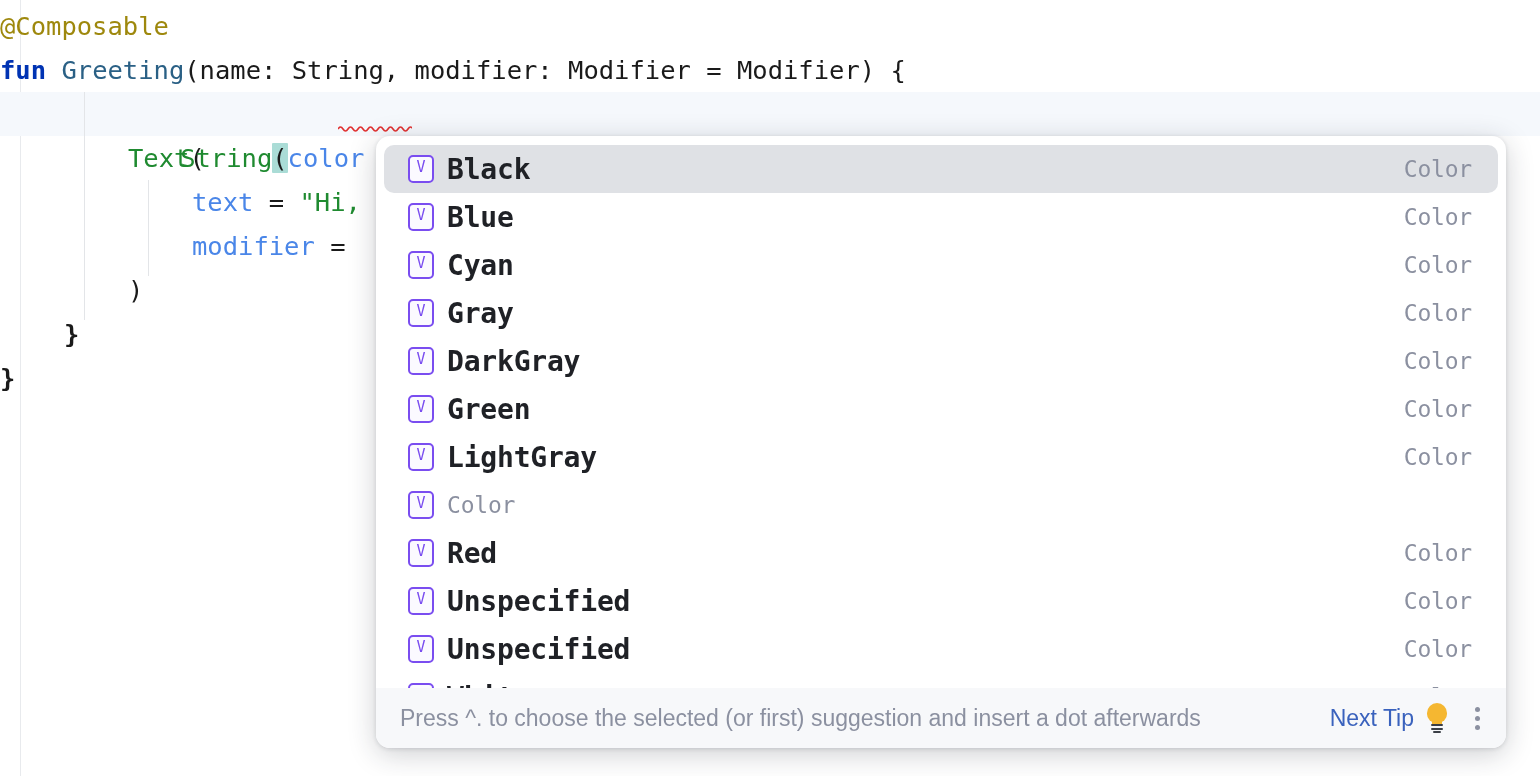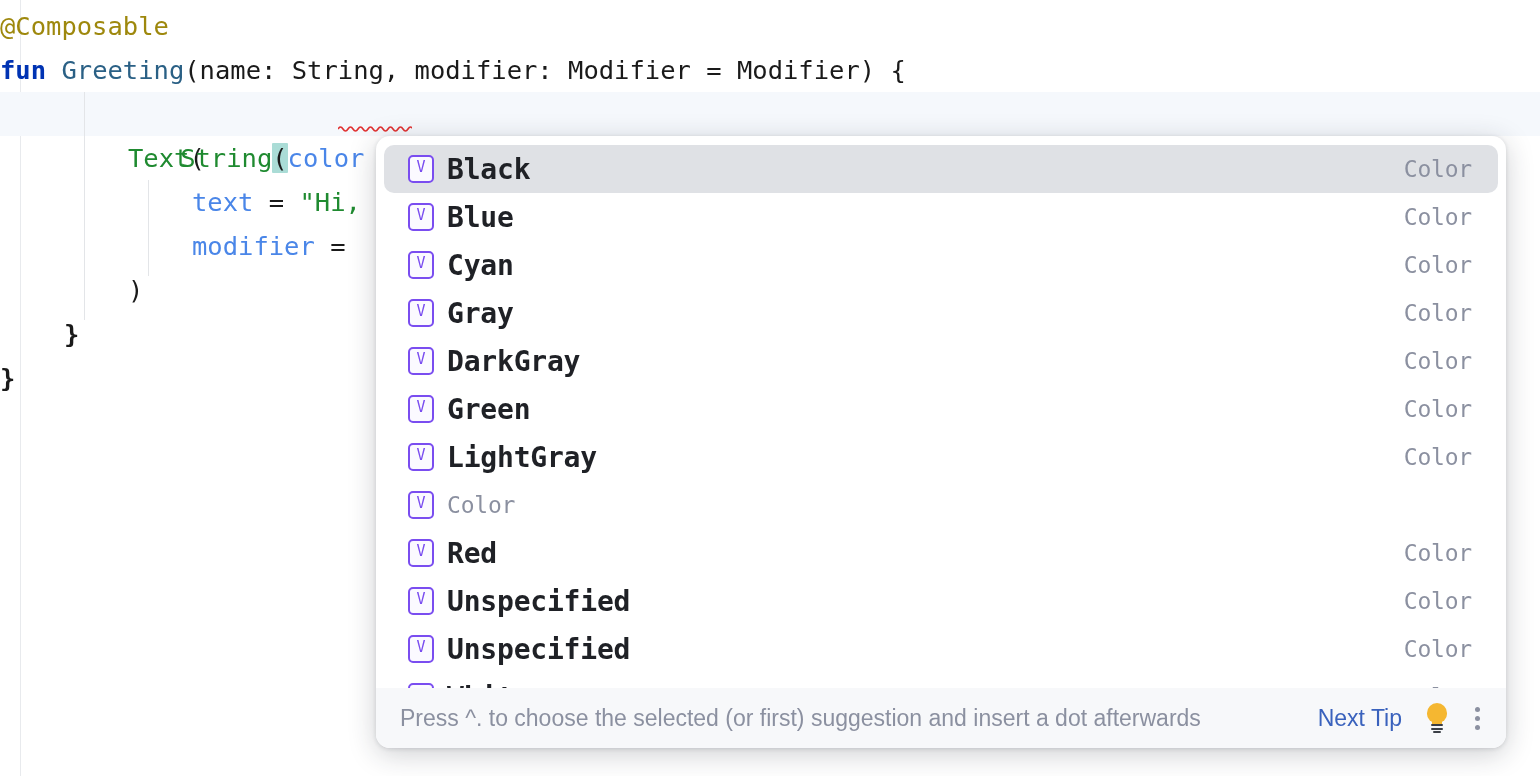--- a/index.html
+++ b/index.html
@@ -165,21 +165,21 @@
     font-size: 23px;
     color: #8b90a0;
     white-space: nowrap;
     overflow: hidden;
   }
   #next-tip-link {
     flex: 0 0 auto;
     font-family: "Liberation Sans", sans-serif;
     font-size: 23px;
     color: #3a62bd;
-    margin-right: 22px;
+    margin-right: 10px;
     cursor: pointer;
   }
   .bulb-icon {
     flex: 0 0 auto;
     width: 26px;
     height: 30px;
     position: relative;
     margin-right: 16px;
   }
   .bulb-icon .glass {

